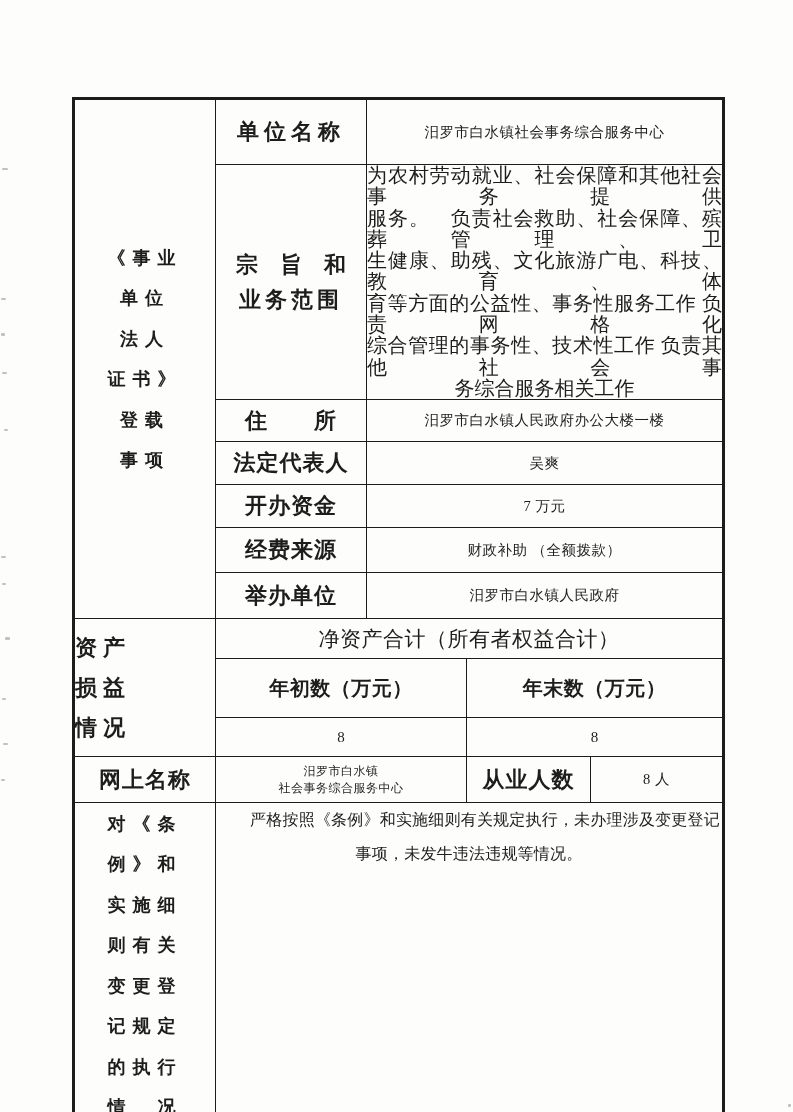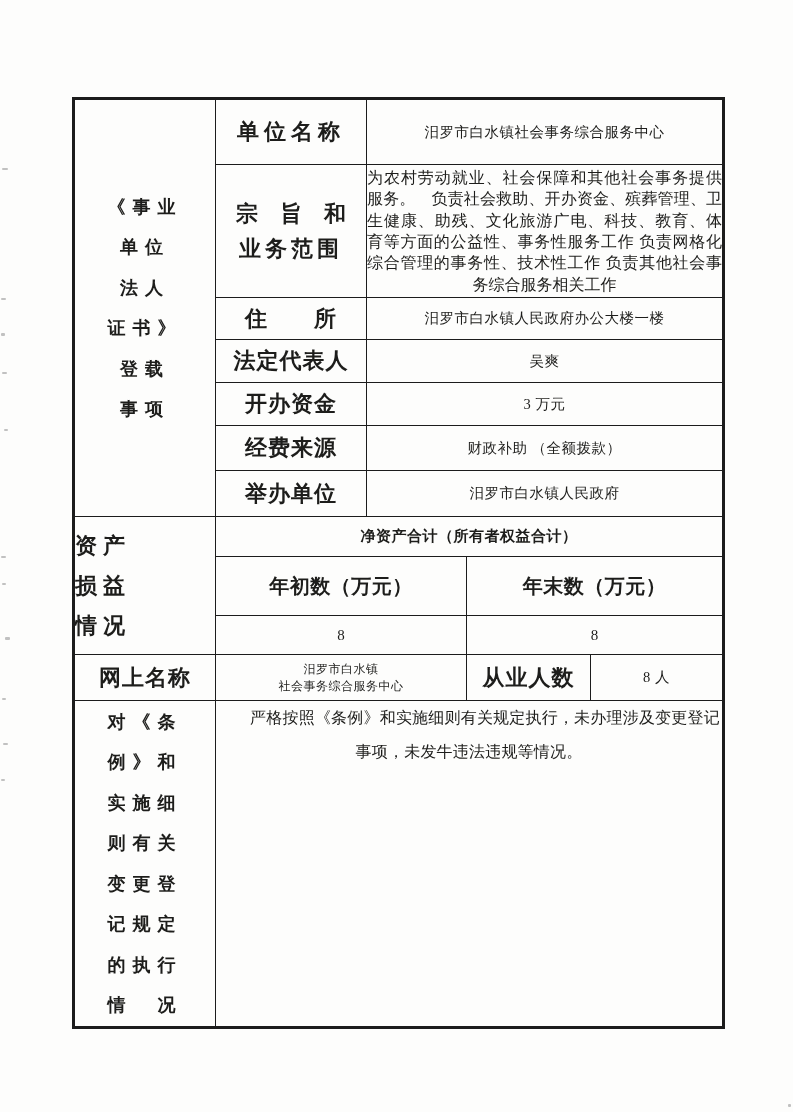--- a/index.html
+++ b/index.html
@@ -34,26 +34,26 @@
   .ls5 { letter-spacing:5px; }
   .ls4 { letter-spacing:4px; }
   .vhead div { line-height:40.5px; font-weight:700; font-size:18px; letter-spacing:7px; text-align:center; }
   .vhead3 div { line-height:40px; font-weight:700; font-size:22px; letter-spacing:6px; text-align:left; }
   .plbl div { line-height:35px; font-weight:700; font-size:22px; }
 
   .val { font-size:14.5px; letter-spacing:0.5px;margin-top:20px; }
   .num { font-size:15px; }
 
   .purpose-cell { padding:2px 8px 0 8px; }
-  .purpose-cell div { font-size:16px; line-height:21.3px; text-align:justify; text-align-last:justify; }
+  .purpose-cell div { font-size:20px; line-height:21.3px; text-align:justify; text-align-last:justify; }
   .purpose-cell div.last { text-align:right; text-align-last:center; }
 
   .online-val div { font-size:12px; line-height:17px; letter-spacing:0.5px; }
 
-  .assets-total { font-weight:700; font-size:15px; letter-spacing:0.5px; }
+  .assets-total { font-weight:400; font-size:21px; letter-spacing:0.5px; }
   .assets-col { font-weight:700; font-size:20px; letter-spacing:0.5px; }
 
   .comp-cell { vertical-align:top !important; text-align:left; padding:26px 4px 0 3px; }
   .comp-cell div { font-size:16px; line-height:33.5px; letter-spacing:0.2px; }
   .comp-cell div.indent { text-indent:32px; }
 
   .speck { position:absolute; background:#8f8f8f; opacity:0.55; border-radius:1px; }
 </style>
 </head>
 <body>
@@ -83,41 +83,41 @@
       <td colspan="3" class="val">汨罗市白水镇社会事务综合服务中心</td>
     </tr>
 
     <tr class="r2">
       <td class="plbl">
         <div>宗　旨　和</div>
         <div class="ls4">业务范围</div>
       </td>
       <td colspan="3" class="purpose-cell">
         <div>为农村劳动就业、社会保障和其他社会事务提供</div>
-        <div>服务。　负责社会救助、开办资金、殡葬管理、卫</div>
+        <div>服务。　负责社会救助、社会保障、殡葬管理、卫</div>
         <div>生健康、助残、文化旅游广电、科技、教育、体</div>
         <div>育等方面的公益性、事务性服务工作 负责网格化</div>
         <div>综合管理的事务性、技术性工作 负责其他社会事</div>
         <div class="last">务综合服务相关工作</div>
       </td>
     </tr>
 
     <tr class="r3">
       <td class="lbl">住　　所</td>
       <td colspan="3" class="val">汨罗市白水镇人民政府办公大楼一楼</td>
     </tr>
 
     <tr class="r4">
       <td class="lbl">法定代表人</td>
       <td colspan="3" class="val">吴爽</td>
     </tr>
 
     <tr class="r5">
       <td class="lbl">开办资金</td>
-      <td colspan="3" class="val">3 万元</td>
+      <td colspan="3" class="val">7 万元</td>
     </tr>
 
     <tr class="r6">
       <td class="lbl">经费来源</td>
       <td colspan="3" class="val">财政补助 （全额拨款）</td>
     </tr>
 
     <tr class="r7">
       <td class="lbl">举办单位</td>
       <td colspan="3" class="val">汨罗市白水镇人民政府</td>

